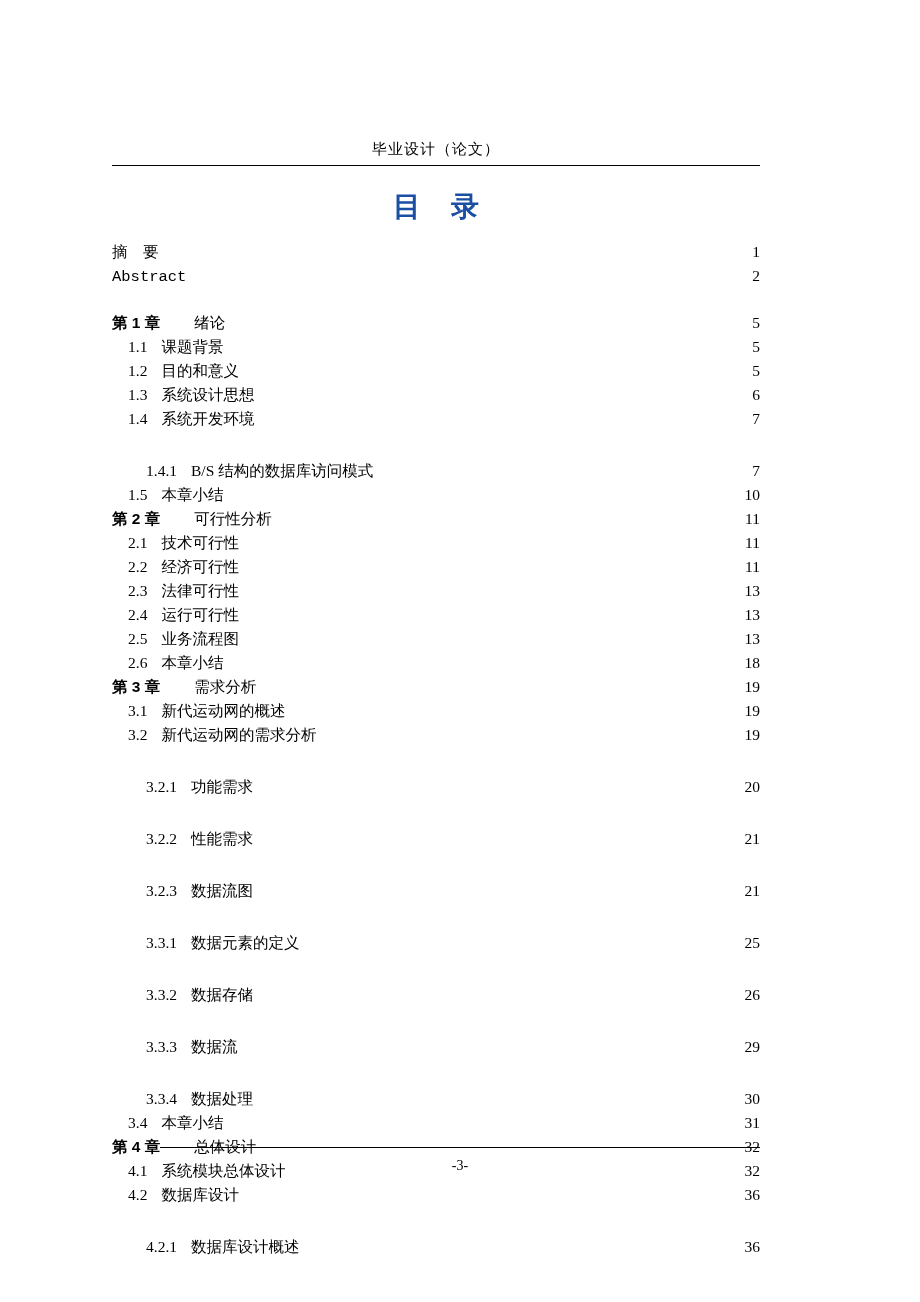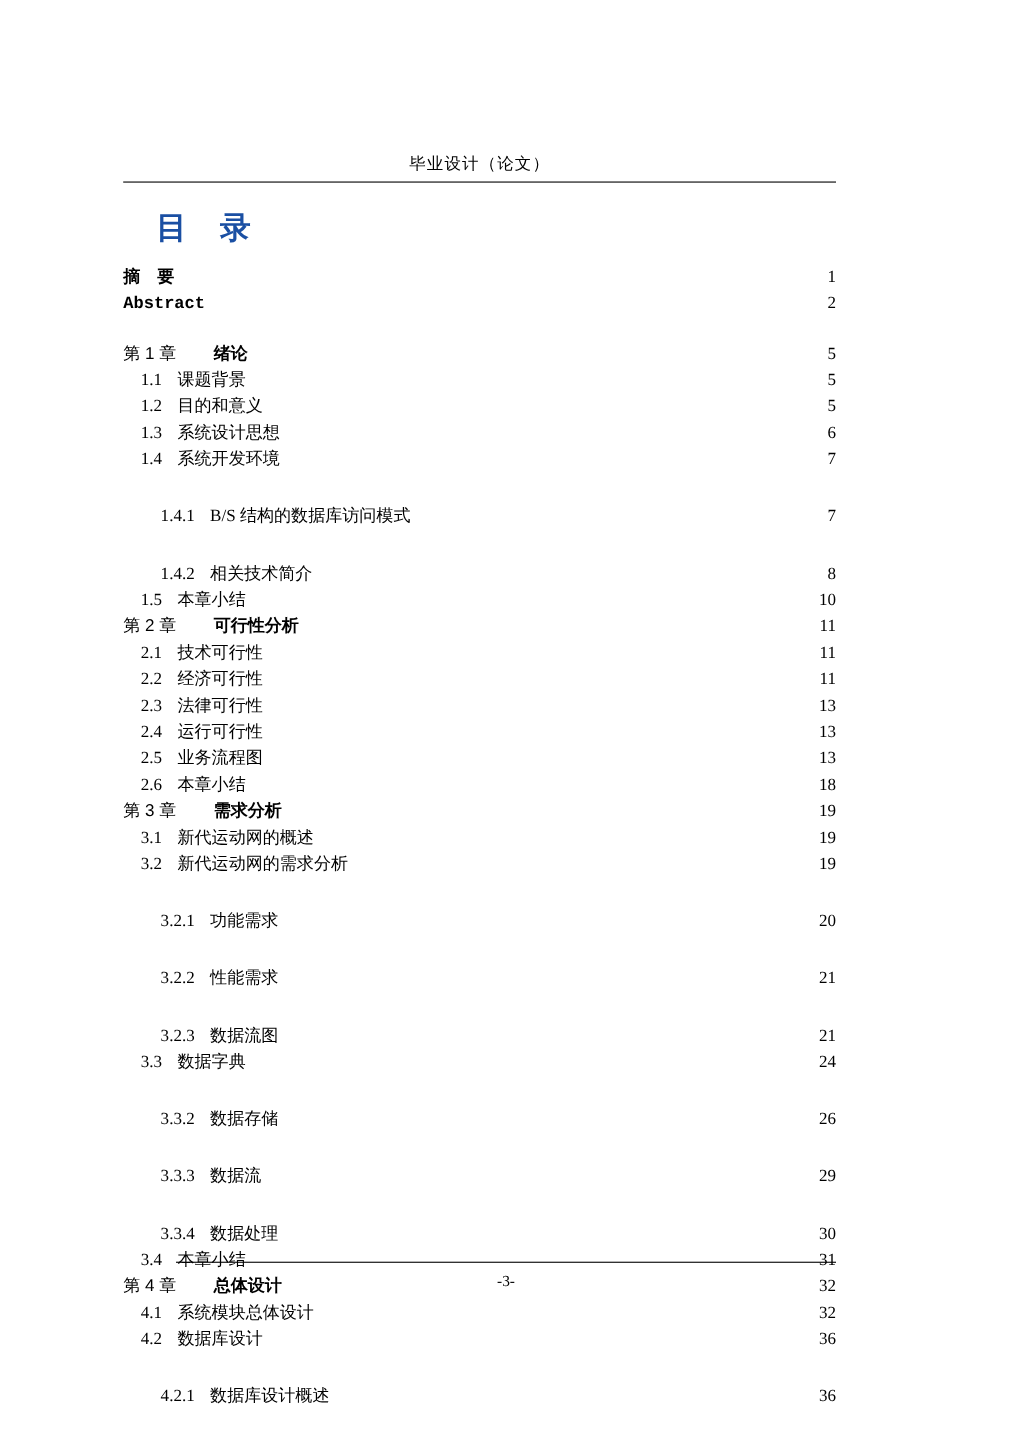--- a/index.html
+++ b/index.html
@@ -17,20 +17,21 @@
       text-align: center;
       font-size: 15px;
       letter-spacing: 1px;
       padding-bottom: 6px;
     }
     .header-rule {
       border-bottom: 1.5px solid #000;
       margin-bottom: 22px;
     }
     .toc-title {
+      text-align: center;
       font-size: 28px;
       color: #1a4fa3;
       font-weight: bold;
       letter-spacing: 30px;
       padding-left: 30px;
       margin-bottom: 14px;
       font-family: "SimHei", "黑体", sans-serif;
     }
     .toc {
       font-size: 15.5px;
@@ -40,22 +41,22 @@
       display: flex;
       align-items: baseline;
       white-space: nowrap;
     }
     .toc-row.l1 { padding-left: 0; }
     .toc-row.l2 { padding-left: 16px; }
     .toc-row.l3 { padding-left: 34px; margin-top: 28px; }
     .toc-num {
       display: inline-block;
     }
-    .toc-row.l1 .toc-num { font-family: "SimHei","黑体",sans-serif; font-weight: 400; }
-    .toc-row.l1 .toc-text { font-family: "SimHei","黑体",sans-serif; font-weight: 700; }
+    .toc-row.l1 .toc-num { font-family: "SimHei","黑体",sans-serif; font-weight: 700; }
+    .toc-row.l1 .toc-text { font-family: "SimHei","黑体",sans-serif; font-weight: 400; }
     .toc-gap { display:inline-block; width: 14px; }
     .toc-gap-wide { display:inline-block; width: 34px; }
     .toc-text { }
     .toc-leader {
       flex: 1 1 auto;
       overflow: hidden;
       position: relative;
       margin: 0 2px;
     }
     .toc-leader.sparse::after {
@@ -142,27 +143,20 @@
         <span class="toc-leader dense"></span>
         <span class="toc-page">7</span>
       </div>
       <div class="toc-row l3">
         <span class="toc-num">1.4.1</span>
         <span class="toc-gap"></span>
         <span class="toc-text">B/S 结构的数据库访问模式</span>
         <span class="toc-leader dense"></span>
         <span class="toc-page">7</span>
       </div>
-      <div class="toc-row l3">
-        <span class="toc-num">1.4.2</span>
-        <span class="toc-gap"></span>
-        <span class="toc-text">相关技术简介</span>
-        <span class="toc-leader dense"></span>
-        <span class="toc-page">8</span>
-      </div>
       <div class="toc-row l2">
         <span class="toc-num">1.5</span>
         <span class="toc-gap"></span>
         <span class="toc-text">本章小结</span>
         <span class="toc-leader dense"></span>
         <span class="toc-page">10</span>
       </div>
       <div class="toc-row l1">
         <span class="toc-num">第 2 章</span>
         <span class="toc-gap-wide"></span>
@@ -247,26 +241,26 @@
         <span class="toc-leader dense"></span>
         <span class="toc-page">21</span>
       </div>
       <div class="toc-row l3">
         <span class="toc-num">3.2.3</span>
         <span class="toc-gap"></span>
         <span class="toc-text">数据流图</span>
         <span class="toc-leader dense"></span>
         <span class="toc-page">21</span>
       </div>
-      <div class="toc-row l2">
-        <span class="toc-num">3.3</span>
-        <span class="toc-gap"></span>
-        <span class="toc-text">数据字典</span>
-        <span class="toc-leader dense"></span>
-        <span class="toc-page">24</span>
+      <div class="toc-row l3">
+        <span class="toc-num">3.3.1</span>
+        <span class="toc-gap"></span>
+        <span class="toc-text">数据元素的定义</span>
+        <span class="toc-leader dense"></span>
+        <span class="toc-page">25</span>
       </div>
       <div class="toc-row l3">
         <span class="toc-num">3.3.2</span>
         <span class="toc-gap"></span>
         <span class="toc-text">数据存储</span>
         <span class="toc-leader dense"></span>
         <span class="toc-page">26</span>
       </div>
       <div class="toc-row l3">
         <span class="toc-num">3.3.3</span>

